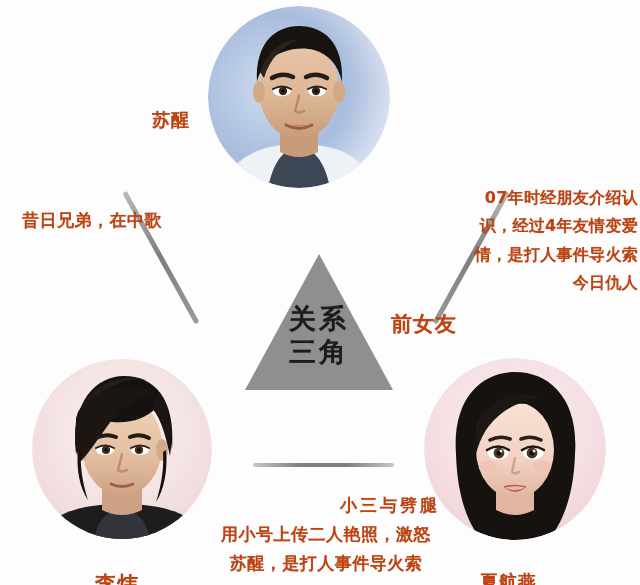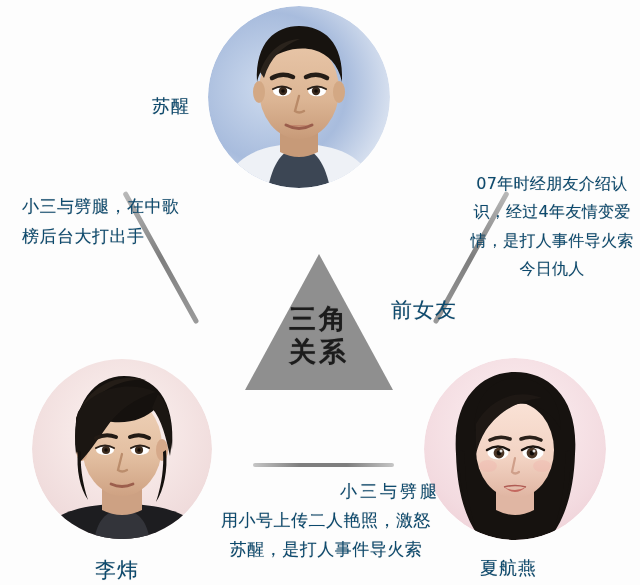--- a/index.html
+++ b/index.html
@@ -73,23 +73,24 @@
     font-weight: bold;
     line-height: 1.22;
     letter-spacing: 3px;
     text-shadow: 0 0 1px rgba(0,0,0,0.35);
   }
   #triangle-label .tline { display: block; }
 
   
   .txt {
     position: absolute;
-    color: #0c4a6e;
-    font-weight: normal;
+    color: #c2410c;
+    font-weight: bold;
     text-shadow: 0 0 1px rgba(0,0,0,0.25);
+    margin-top: 14px;
   }
   .txt .tline { display: block; white-space: nowrap; }
 
   #name-top {
     left: 152px; top: 94px;
     font-size: 18px;
     letter-spacing: 1px;
   }
   #name-left {
     left: 95px; top: 556px;
@@ -107,21 +108,21 @@
     font-size: 17px;
     line-height: 1.75;
     letter-spacing: 0.5px;
   }
   #desc-right {
     left: 466px; top: 170px;
     width: 172px;
     font-size: 16px;
     line-height: 1.78;
     letter-spacing: 0.3px;
-    text-align: center;
+    text-align: right;
   }
   #desc-right .tline { white-space: nowrap; }
 
   #label-left-rel {
     left: 167px; top: 266px;
     font-size: 17px;
     line-height: 1.65;
     letter-spacing: 1px;
   }
   #label-right-rel {
@@ -148,22 +149,22 @@
   <div class="connector" id="line-left"></div>
   <div class="connector" id="line-right"></div>
   <div class="connector" id="line-bottom"></div>
 
   <div id="center-triangle">
     <svg width="152" height="140" viewBox="0 0 152 140" xmlns="http://www.w3.org/2000/svg">
       <polygon points="76,2 150,138 2,138" fill="#8f8f8f"></polygon>
     </svg>
   </div>
   <div id="triangle-label">
+    <span class="tline">关系</span>
     <span class="tline">三角</span>
-    <span class="tline">关系</span>
   </div>
 
   <div class="photo" id="photo-top">
     <svg class="svgwrap" viewBox="0 0 182 182" xmlns="http://www.w3.org/2000/svg">
       <defs>
         <clipPath id="clipTop">
             <circle cx="91" cy="91" r="91"></circle>
           </clipPath>
         <radialGradient id="bgTop" cx="35%" cy="45%" r="75%">
           <stop offset="0%" stop-color="#cfdcef"></stop>
@@ -324,22 +325,21 @@
         <path d="M80 129 Q91 126 102 129" stroke="#b05c54" stroke-width="1.6" fill="none"></path>
 
         <ellipse cx="64" cy="108" rx="9" ry="6" fill="#f0b4ad" opacity="0.4"></ellipse>
         <ellipse cx="118" cy="108" rx="9" ry="6" fill="#f0b4ad" opacity="0.4"></ellipse>
       </g>
     </svg>
   </div>
   <div class="txt" id="name-right">夏航燕</div>
 
   <div class="txt" id="desc-left">
-    <span class="tline">小三与劈腿，在中歌</span>
-    <span class="tline">榜后台大打出手</span>
+    <span class="tline">昔日兄弟，在中歌</span>
   </div>
 
   <div class="txt" id="desc-right">
     <span class="tline">07年时经朋友介绍认</span>
     <span class="tline">识，经过4年友情变爱</span>
     <span class="tline">情，是打人事件导火索</span>
     <span class="tline">今日仇人</span>
   </div>
   <div class="txt" id="label-right-rel">
     <span class="tline">前女友</span>

